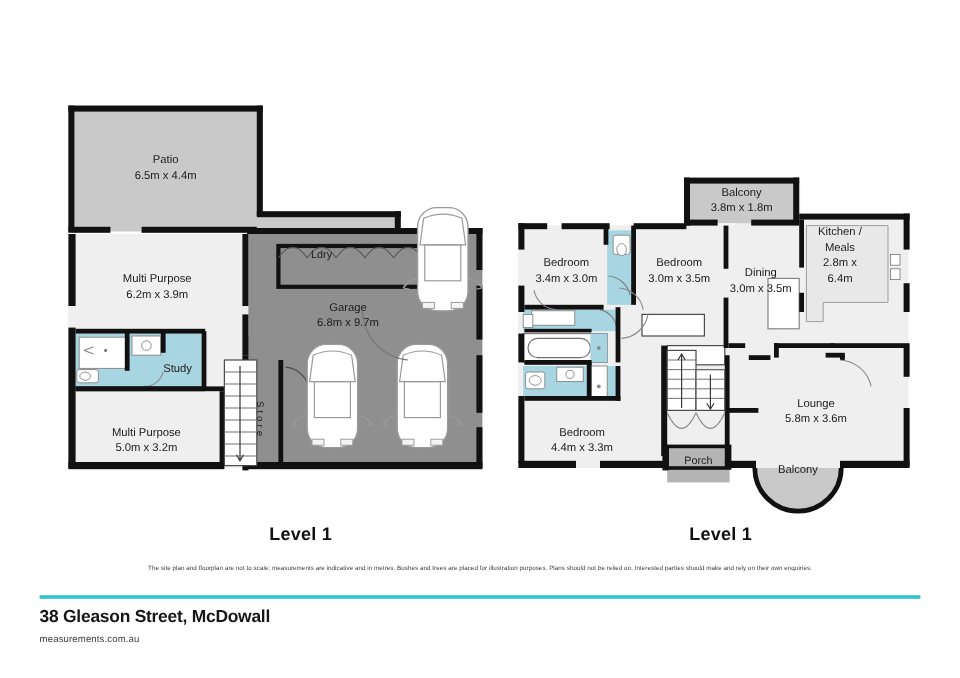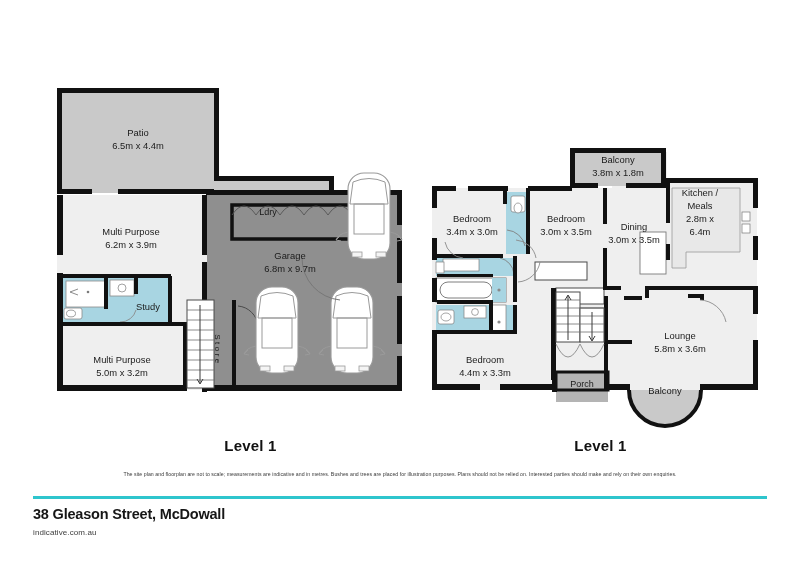--- a/index.html
+++ b/index.html
@@ -348,13 +348,13 @@
     </g>
   </g>
 </svg>
 
 <div class="lvl-label" id="lvl1-label">Level 1</div>
 <div class="lvl-label" id="lvl2-label">Level 1</div>
 
 <div id="disclaimer">The site plan and floorplan are not to scale; measurements are indicative and in metres. Bushes and trees are placed for illustration purposes. Plans should not be relied on. Interested parties should make and rely on their own enquiries.</div>
 <div id="accent-rule"></div>
 <div id="addr">38 Gleason Street, McDowall</div>
-<div id="site">indicative.com.au</div>
+<div id="site">measurements.com.au</div>
 
 </body></html>

